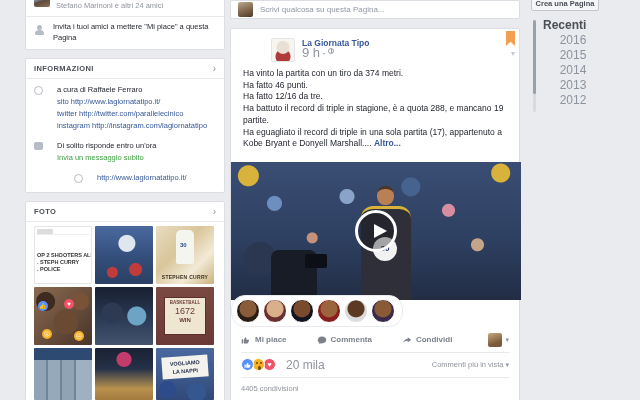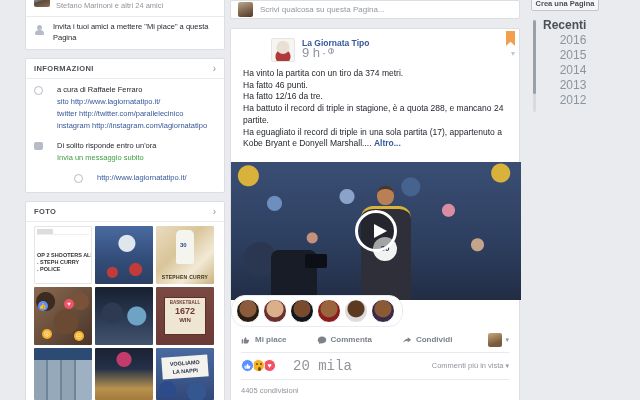--- a/index.html
+++ b/index.html
@@ -59,21 +59,21 @@
     radial-gradient(circle at 80% 25%, #7a5238 8px, transparent 9px),
     linear-gradient(135deg,#8a6a4f,#4a352a); }
   .tile-faces .rx { position:absolute; width:10px; height:10px; border-radius:50%; font-size:6px; line-height:10px; text-align:center; color:#fff; }
   .tile-court { background:
     radial-gradient(circle at 30% 45%, #2e3a52 10px, transparent 11px),
     radial-gradient(circle at 72% 50%, #6da3c4 9px, transparent 10px),
     linear-gradient(180deg,#17202f 0%,#2c3a55 55%,#44546e 100%); }
   .tile-score { background:linear-gradient(180deg,#7a4a42 0%,#6b3a36 100%); }
   .tile-score .panel { position:absolute; left:8px; top:10px; right:8px; bottom:10px; background:#efe6d2; border:1px solid #5a2f2c; text-align:center; color:#6b3a36; }
   .tile-score .s1 { font-size:4.5px; font-weight:bold; padding-top:2px; }
-  .tile-score .s2 { font-size:9px; font-weight:bold; line-height:12px; }
+  .tile-score .s2 { font-size:9px; font-weight:normal; line-height:12px; }
   .tile-score .s3 { font-size:6px; font-weight:bold; }
   .tile-lockers { background:
     linear-gradient(90deg,#8fa3b5 0 12px,#6e8498 12px 14px,#95a9bb 14px 26px,#6e8498 26px 28px,#8fa3b5 28px 40px,#6e8498 40px 42px,#9db1c3 42px 58px),
     #8fa3b5; }
   .tile-lockers .topbar { position:absolute; top:0; left:0; right:0; height:12px; background:#2d4a73; color:#fff; font-size:4px; padding:1px 2px; line-height:5px; }
   .tile-arena { background:
     radial-gradient(circle at 50% 22%, #c23b6b 7px, transparent 8px),
     linear-gradient(180deg,#1a2233 0%,#253149 40%,#b8924f 78%,#a3793c 100%); }
   .tile-banner { background:
     radial-gradient(circle at 20% 80%, #2d4a8b 8px, transparent 9px),
@@ -146,21 +146,21 @@
 
   .stats-row { display:flex; align-items:center; padding:5px 10px; }
   .reaction-icons { display:flex; }
   .r-ic { width:13px; height:13px; border-radius:50%; border:1px solid #fff; margin-right:-2px; position:relative; }
   .r-like { background:#5890ff; z-index:3; }
   .r-like svg { position:absolute; left:2px; top:2px; }
   .r-wow { background:#f7b125; z-index:2; }
   .r-wow:before { content:""; position:absolute; left:3px; top:3px; width:2px; height:2px; border-radius:50%; background:#6b4a00; box-shadow:4px 0 0 #6b4a00; }
   .r-wow:after { content:""; position:absolute; left:4.5px; top:7px; width:3px; height:4px; border-radius:50%; background:#6b4a00; }
   .r-love { background:#f25268; z-index:1; color:#fff; font-size:7px; text-align:center; line-height:12px; }
-  .stat-count { font-size:14px; color:#90949c; margin-left:19px; cursor:pointer;font-family:Liberation Mono, monospace; }
+  .stat-count { font-size:12px; color:#90949c; margin-left:12px; cursor:pointer; }
   .stats-right { margin-left:auto; display:flex; align-items:center; gap:2px; font-size:7.5px; color:#90949c; cursor:pointer; }
 
   .shares-row { padding:6px 10px 4px; font-size:7.5px; color:#90949c; }
 
   
   .create-btn { position:absolute; left:531px; top:-5px; width:68px; height:16px; background:#f5f6f7; border:1px solid #c3c6cc; border-radius:2px;
     font-size:7.5px; color:#4b4f56; text-align:center; line-height:15px; font-weight:bold; }
   .timeline-track { position:absolute; left:533px; top:20px; width:3px; height:92px; background:#d8dadf; border-radius:2px; }
   .timeline-thumb { width:3px; height:74px; background:#98a0aa; border-radius:2px; }
   .timeline-list { position:absolute; left:543px; top:18px; list-style:none; }
@@ -287,21 +287,21 @@
             <span>·</span>
             <span class="globe-icon"></span>
           </div>
         </div>
       </div>
 
       <div class="post-text">
         <div>Ha vinto la partita con un tiro da 374 metri.</div>
         <div>Ha fatto 46 punti.</div>
         <div>Ha fatto 12/16 da tre.</div>
-        <div>Ha battuto il record di triple in stagione, è a quota 288, e mancano 24 partite.</div>
+        <div>Ha battuto il record di triple in stagione, è a quota 288, e mancano 19 partite.</div>
         <div><span>Ha eguagliato il record di triple in una sola partita (17), appartenuto a Kobe Bryant e Donyell Marshall....</span> <span class="more-link">Altro...</span></div>
       </div>
 
       <div class="video">
         <div class="cameraman"></div>
         <div class="camera"></div>
         <div class="curry-head"></div>
         <div class="curry-body">
           <div class="jersey-logo">30</div>
         </div>

